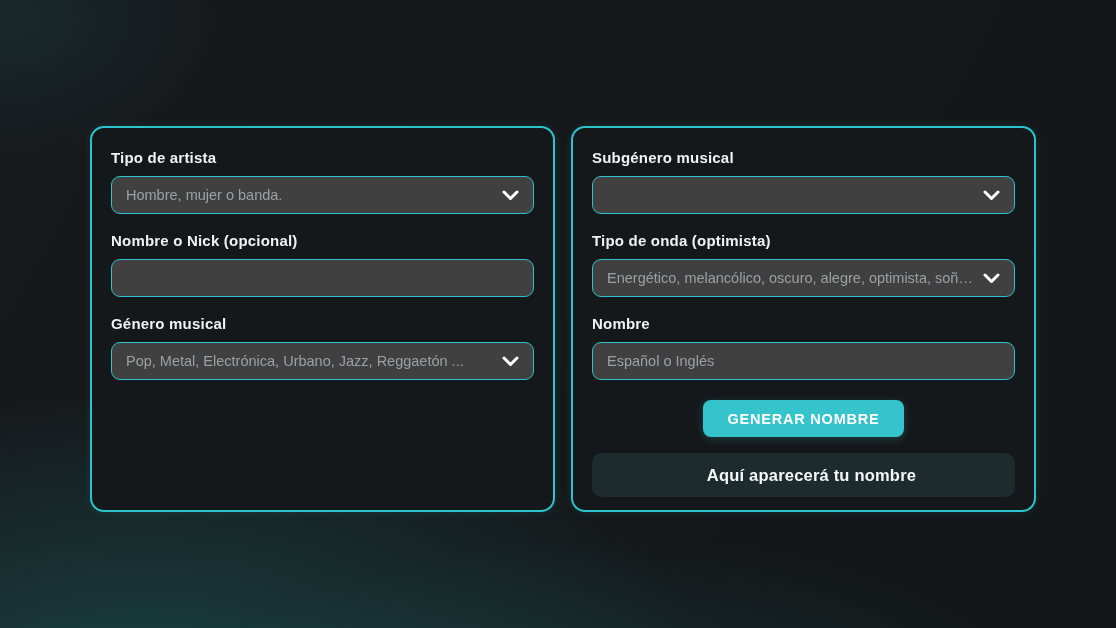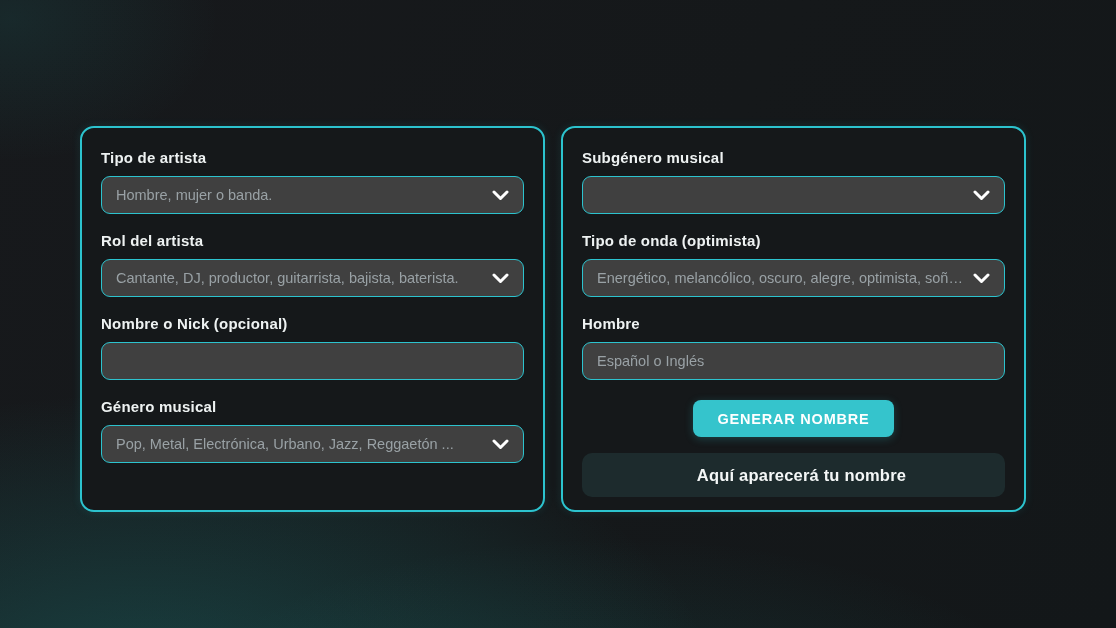--- a/index.html
+++ b/index.html
@@ -11,21 +11,21 @@
   body {
     background:
       radial-gradient(320px 220px at 1% 3%, rgba(36,180,176,0.10), transparent 65%),
       radial-gradient(920px 480px at 13% 110%, rgba(34,182,178,0.26), transparent 62%),
       radial-gradient(760px 340px at 55% 118%, rgba(34,182,178,0.14), transparent 60%),
       linear-gradient(118deg, #17191c 0%, #15181a 55%, #131719 100%);
     position: relative;
   }
   .panels {
     position: absolute;
-    left: 80px; top: 126px;
+    left: 90px; top: 126px;
     display: flex;
     gap: 16px;
   }
   .panel {
     width: 465px; height: 386px;
     background: #15181a;
     border: 2px solid #2cc3ce;
     border-radius: 14px;
     padding: 21px 19px;
     box-shadow: 0 0 10px rgba(44,195,206,0.12);
@@ -115,31 +115,20 @@
       <div class="field">
         <span class="ph">Hombre, mujer o banda.</span>
         <span class="chev">
           <svg width="17" height="11" viewBox="0 0 17 11">
               <polyline points="2,2 8.5,8.5 15,2" fill="none" stroke="#ffffff" stroke-width="3" stroke-linecap="round" stroke-linejoin="round"></polyline>
             </svg>
         </span>
       </div>
     </div>
 
-    <div class="row">
-      <div class="label">Rol del artista</div>
-      <div class="field">
-        <span class="ph">Cantante, DJ, productor, guitarrista, bajista, baterista.</span>
-        <span class="chev">
-          <svg width="17" height="11" viewBox="0 0 17 11">
-              <polyline points="2,2 8.5,8.5 15,2" fill="none" stroke="#ffffff" stroke-width="3" stroke-linecap="round" stroke-linejoin="round"></polyline>
-            </svg>
-        </span>
-      </div>
-    </div>
 
     <div class="row">
       <div class="label">Nombre o Nick (opcional)</div>
       <input class="field" type="text" placeholder="" style="">
     </div>
 
     <div class="row">
       <div class="label">Género musical</div>
       <div class="field">
         <span class="ph">Pop, Metal, Electrónica, Urbano, Jazz, Reggaetón ...</span>
@@ -173,21 +162,21 @@
         <span class="ph">Energético, melancólico, oscuro, alegre, optimista, soñador ...</span>
         <span class="chev">
           <svg width="17" height="11" viewBox="0 0 17 11">
               <polyline points="2,2 8.5,8.5 15,2" fill="none" stroke="#ffffff" stroke-width="3" stroke-linecap="round" stroke-linejoin="round"></polyline>
             </svg>
         </span>
       </div>
     </div>
 
     <div class="row">
-      <div class="label">Hombre</div>
+      <div class="label">Nombre</div>
       <input class="field" type="text" placeholder="Español o Inglés" style="">
     </div>
 
     <div class="btn-wrap">
       <button class="generate-btn">GENERAR NOMBRE</button>
     </div>
 
     <div class="result-box">
       <span>Aquí aparecerá tu nombre</span>
     </div>

